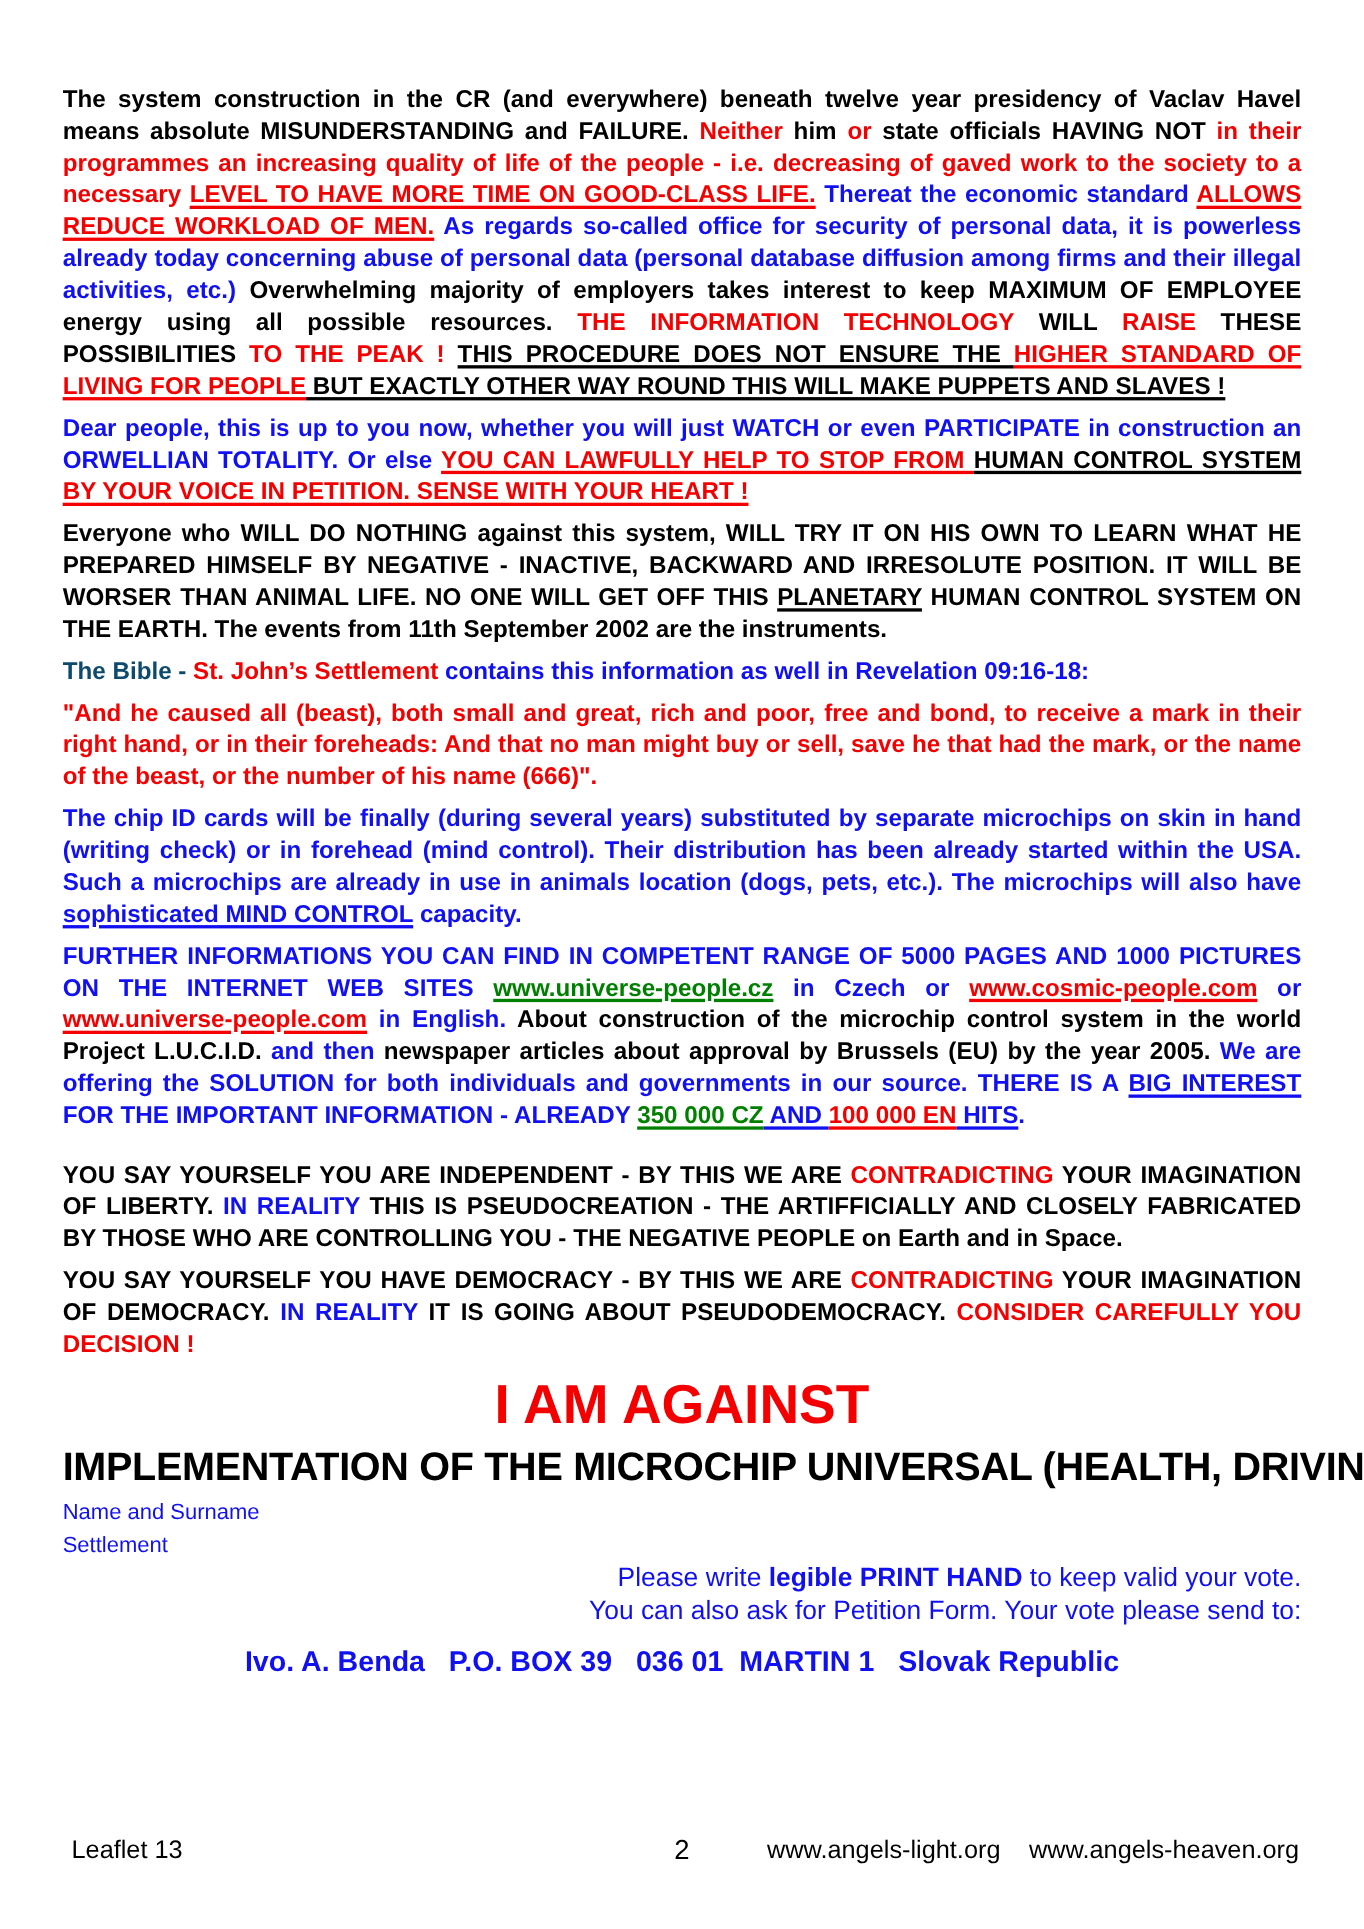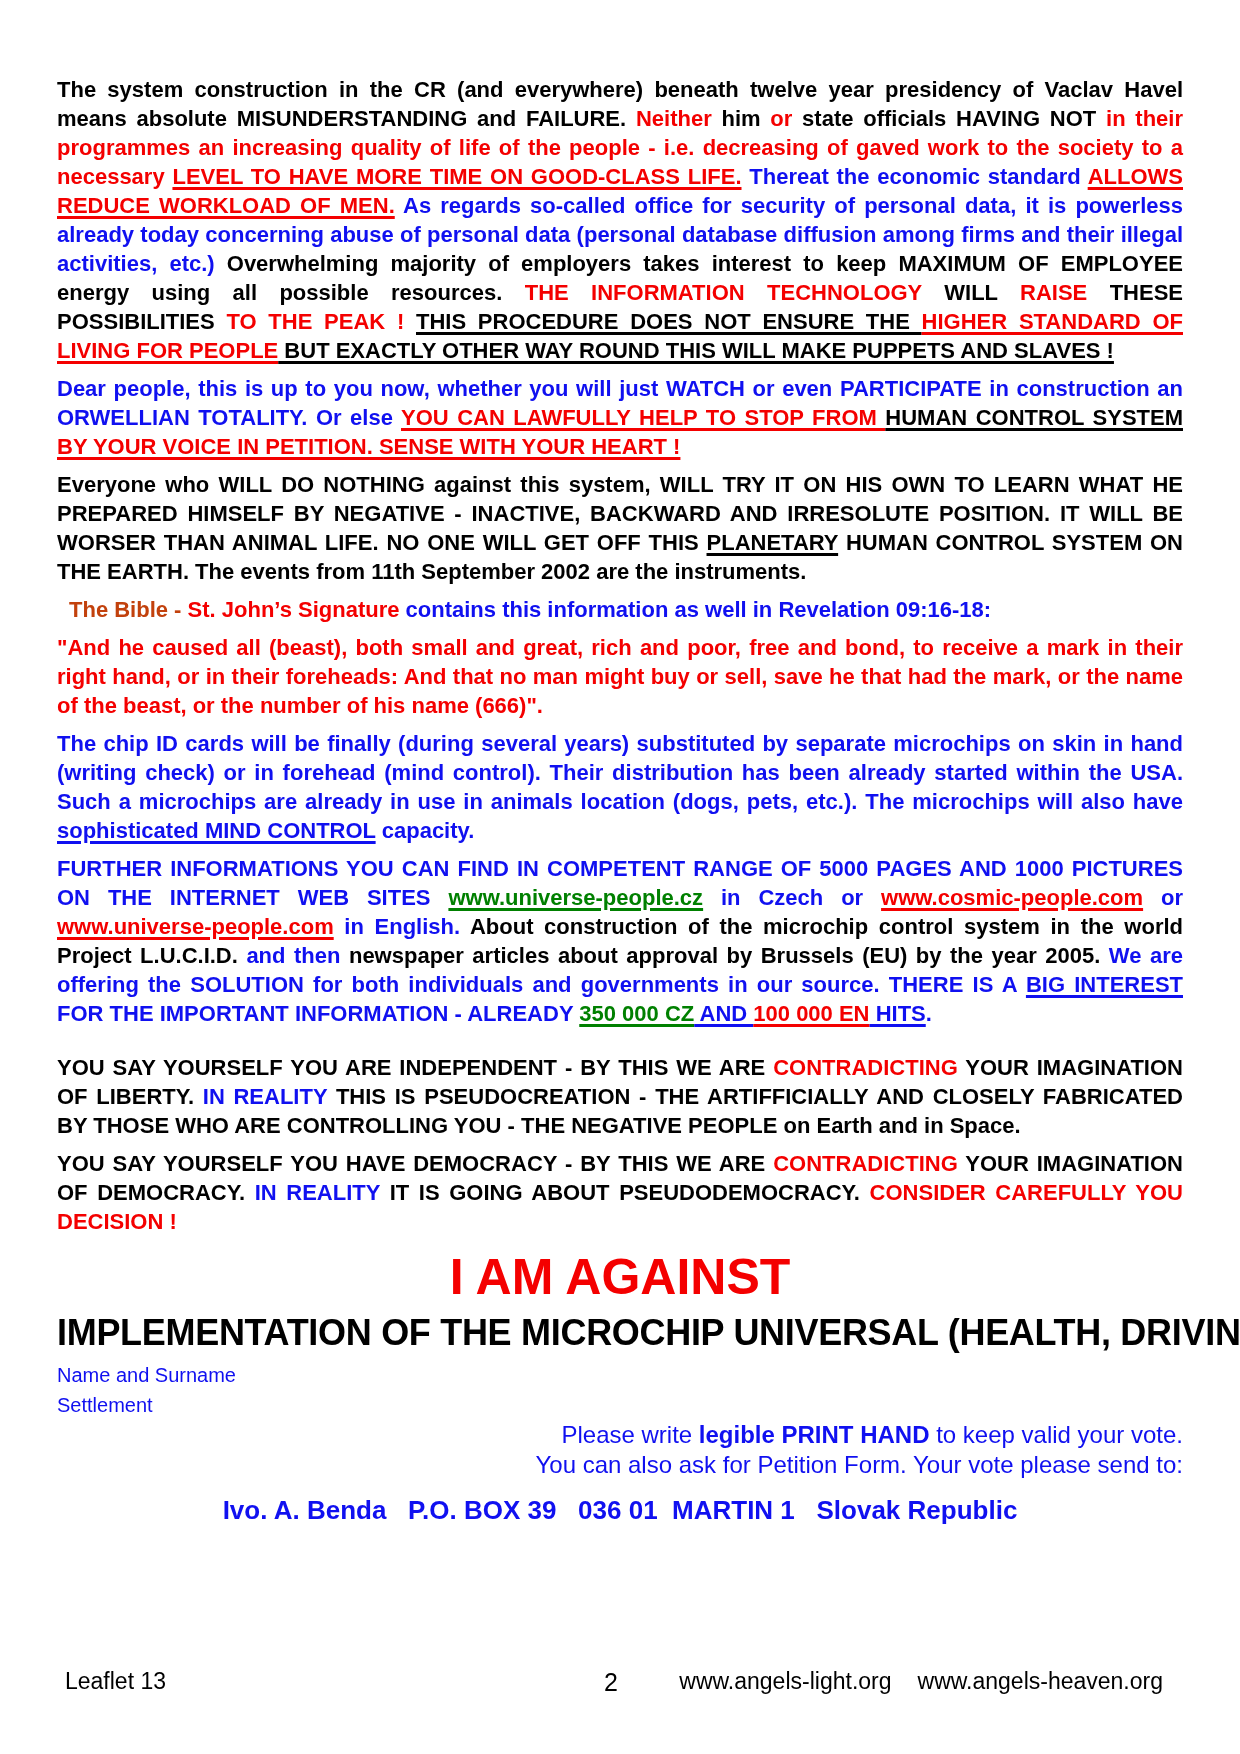--- a/index.html
+++ b/index.html
@@ -32,36 +32,36 @@
   }
   .note{
     font-size:24px;line-height:30px;font-weight:normal;color:#1010f0;
     text-align:right;
   }
   .address{
     font-size:26px;line-height:32px;font-weight:bold;color:#1010f0;
     text-align:center;white-space:pre-wrap;margin-top:14px;
   }
   .footer{
-    position:absolute;left:57px;right:75px;top:1668px;height:30px;
+    position:absolute;left:57px;right:57px;top:1668px;height:30px;
     font-size:23px;font-weight:normal;color:#000000;text-decoration:underline;
   }
   .f-left{position:absolute;left:8px;top:0;}
   .f-page{position:absolute;left:0;right:0;top:0;text-align:center;font-size:25px;}
   .f-sites{position:absolute;right:2px;top:0;display:flex;gap:26px;}
 </style>
 </head>
 <body>
 
 <div class="page">
   <div class="content">
     <p class="para"><span style="color: rgb(0, 0, 0);">The system construction in the CR (and everywhere) beneath twelve year presidency of Vaclav Havel means absolute MISUNDERSTANDING and FAILURE. </span><span style="color: rgb(244, 0, 0);">Neither</span><span style="color: rgb(0, 0, 0);"> him </span><span style="color: rgb(244, 0, 0);">or</span><span style="color: rgb(0, 0, 0);"> state officials HAVING NOT  </span><span style="color: rgb(244, 0, 0);">in their programmes an increasing quality of life of the people - i.e. decreasing of gaved work to the society to a necessary </span><span class="u" style="color: rgb(244, 0, 0);">LEVEL TO HAVE MORE TIME ON GOOD-CLASS LIFE.</span><span style="color: rgb(16, 16, 240);"> Thereat the economic standard </span><span class="u" style="color: rgb(244, 0, 0);">ALLOWS REDUCE WORKLOAD OF MEN.</span><span style="color: rgb(16, 16, 240);"> As regards so-called office for security of personal data, it is powerless already today concerning abuse of personal data (personal database diffusion among firms and their illegal activities, etc.) </span><span style="color: rgb(0, 0, 0);">Overwhelming majority of employers takes interest to keep MAXIMUM OF EMPLOYEE energy using all possible resources. </span><span style="color: rgb(244, 0, 0);">THE INFORMATION TECHNOLOGY</span><span style="color: rgb(0, 0, 0);"> WILL </span><span style="color: rgb(244, 0, 0);">RAISE</span><span style="color: rgb(0, 0, 0);"> THESE POSSIBILITIES </span><span style="color: rgb(244, 0, 0);">TO THE PEAK ! </span><span class="u" style="color: rgb(0, 0, 0);">THIS PROCEDURE DOES NOT ENSURE THE </span><span class="u" style="color: rgb(244, 0, 0);">HIGHER STANDARD OF LIVING FOR PEOPLE</span><span class="u" style="color: rgb(0, 0, 0);"> BUT EXACTLY OTHER WAY ROUND THIS WILL MAKE PUPPETS AND SLAVES !</span></p>
     <p class="para"><span style="color: rgb(16, 16, 240);">Dear people, this is up to you now, whether you will just WATCH or even PARTICIPATE in construction an ORWELLIAN TOTALITY. Or else </span><span class="u" style="color: rgb(244, 0, 0);">YOU CAN LAWFULLY HELP TO STOP FROM </span><span class="u" style="color: rgb(0, 0, 0);">HUMAN CONTROL SYSTEM </span><span class="u" style="color: rgb(244, 0, 0);">BY YOUR VOICE IN PETITION. SENSE WITH YOUR HEART !</span></p>
     <p class="para"><span style="color: rgb(0, 0, 0);">Everyone who WILL DO NOTHING against this system, WILL TRY IT ON HIS OWN TO LEARN WHAT HE PREPARED HIMSELF BY NEGATIVE - INACTIVE, BACKWARD AND IRRESOLUTE POSITION. IT WILL BE WORSER THAN ANIMAL LIFE. NO ONE WILL GET OFF THIS </span><span class="u" style="color: rgb(0, 0, 0);">PLANETARY</span><span style="color: rgb(0, 0, 0);"> HUMAN CONTROL SYSTEM ON THE EARTH. The events from 11th September 2002 are the instruments.</span></p>
-    <p class="para"><span style="color: #c2410c; margin-left: 12px;">The Bible - </span><span style="color: rgb(244, 0, 0);">St. John’s Signature</span><span style="color: rgb(16, 16, 240);"> contains this information as well in Revelation 09:16-18:</span></p>
+    <p class="para"><span style="color: #0c4a6e;">The Bible - </span><span style="color: rgb(244, 0, 0);">St. John’s Settlement</span><span style="color: rgb(16, 16, 240);"> contains this information as well in Revelation 09:16-18:</span></p>
     <p class="para"><span style="color: rgb(244, 0, 0);">"And he caused all (beast), both small and great, rich and poor, free and bond, to receive a mark in their right hand, or in their foreheads: And that no man might buy or sell, save he that had the mark, or the name of the beast, or the number of his name (666)".</span></p>
     <p class="para"><span style="color: rgb(16, 16, 240);">The chip ID cards will be finally (during several years) substituted by separate microchips on skin in hand (writing check) or in forehead (mind control). Their distribution has been already started within the USA. Such a microchips are already in use in animals location (dogs, pets, etc.). The microchips will also have </span><span class="u" style="color: rgb(16, 16, 240);">sophisticated MIND CONTROL</span><span style="color: rgb(16, 16, 240);"> capacity.</span></p>
     <p class="para para-gap-after"><span style="color: rgb(16, 16, 240);">FURTHER INFORMATIONS YOU CAN FIND IN COMPETENT RANGE OF 5000 PAGES AND 1000 PICTURES ON THE INTERNET WEB SITES </span><span class="u" style="color: rgb(0, 128, 0);">www.universe-people.cz</span><span style="color: rgb(16, 16, 240);"> in Czech or </span><span class="u" style="color: rgb(244, 0, 0);">www.cosmic-people.com</span><span style="color: rgb(16, 16, 240);"> or </span><span class="u" style="color: rgb(244, 0, 0);">www.universe-people.com</span><span style="color: rgb(16, 16, 240);"> in English. </span><span style="color: rgb(0, 0, 0);">About construction of the microchip control system in the world Project L.U.C.I.D. </span><span style="color: rgb(16, 16, 240);">and then</span><span style="color: rgb(0, 0, 0);"> newspaper articles about approval by Brussels (EU) by the year 2005. </span><span style="color: rgb(16, 16, 240);">We are offering the SOLUTION for both individuals and governments in our source. THERE IS A </span><span class="u" style="color: rgb(16, 16, 240);">BIG INTEREST</span><span style="color: rgb(16, 16, 240);"> FOR THE IMPORTANT INFORMATION  - ALREADY </span><span class="u" style="color: rgb(0, 128, 0);">350 000 CZ</span><span class="u" style="color: rgb(16, 16, 240);"> AND </span><span class="u" style="color: rgb(244, 0, 0);">100 000 EN</span><span class="u" style="color: rgb(16, 16, 240);"> HITS</span><span style="color: rgb(16, 16, 240);">.</span></p>
     <p class="para"><span style="color: rgb(0, 0, 0);">YOU SAY YOURSELF YOU ARE INDEPENDENT - BY THIS WE ARE </span><span style="color: rgb(244, 0, 0);">CONTRADICTING</span><span style="color: rgb(0, 0, 0);"> YOUR IMAGINATION OF LIBERTY. </span><span style="color: rgb(16, 16, 240);">IN REALITY</span><span style="color: rgb(0, 0, 0);"> THIS IS PSEUDOCREATION - THE ARTIFFICIALLY AND CLOSELY FABRICATED BY THOSE WHO ARE CONTROLLING YOU - THE NEGATIVE PEOPLE on Earth and in Space.</span></p>
     <p class="para"><span style="color: rgb(0, 0, 0);">YOU SAY YOURSELF YOU HAVE DEMOCRACY - BY THIS WE ARE </span><span style="color: rgb(244, 0, 0);">CONTRADICTING</span><span style="color: rgb(0, 0, 0);"> YOUR IMAGINATION OF DEMOCRACY. </span><span style="color: rgb(16, 16, 240);">IN REALITY</span><span style="color: rgb(0, 0, 0);"> IT IS GOING ABOUT PSEUDODEMOCRACY.  </span><span style="color: rgb(244, 0, 0);">CONSIDER CAREFULLY YOU DECISION !</span></p>
 
     <div class="h1">I AM AGAINST</div>
     <div class="h2">IMPLEMENTATION OF THE MICROCHIP UNIVERSAL (HEALTH, DRIVING LICENSE) ID'S</div>
 
     <div class="label-line">Name and Surname</div>

